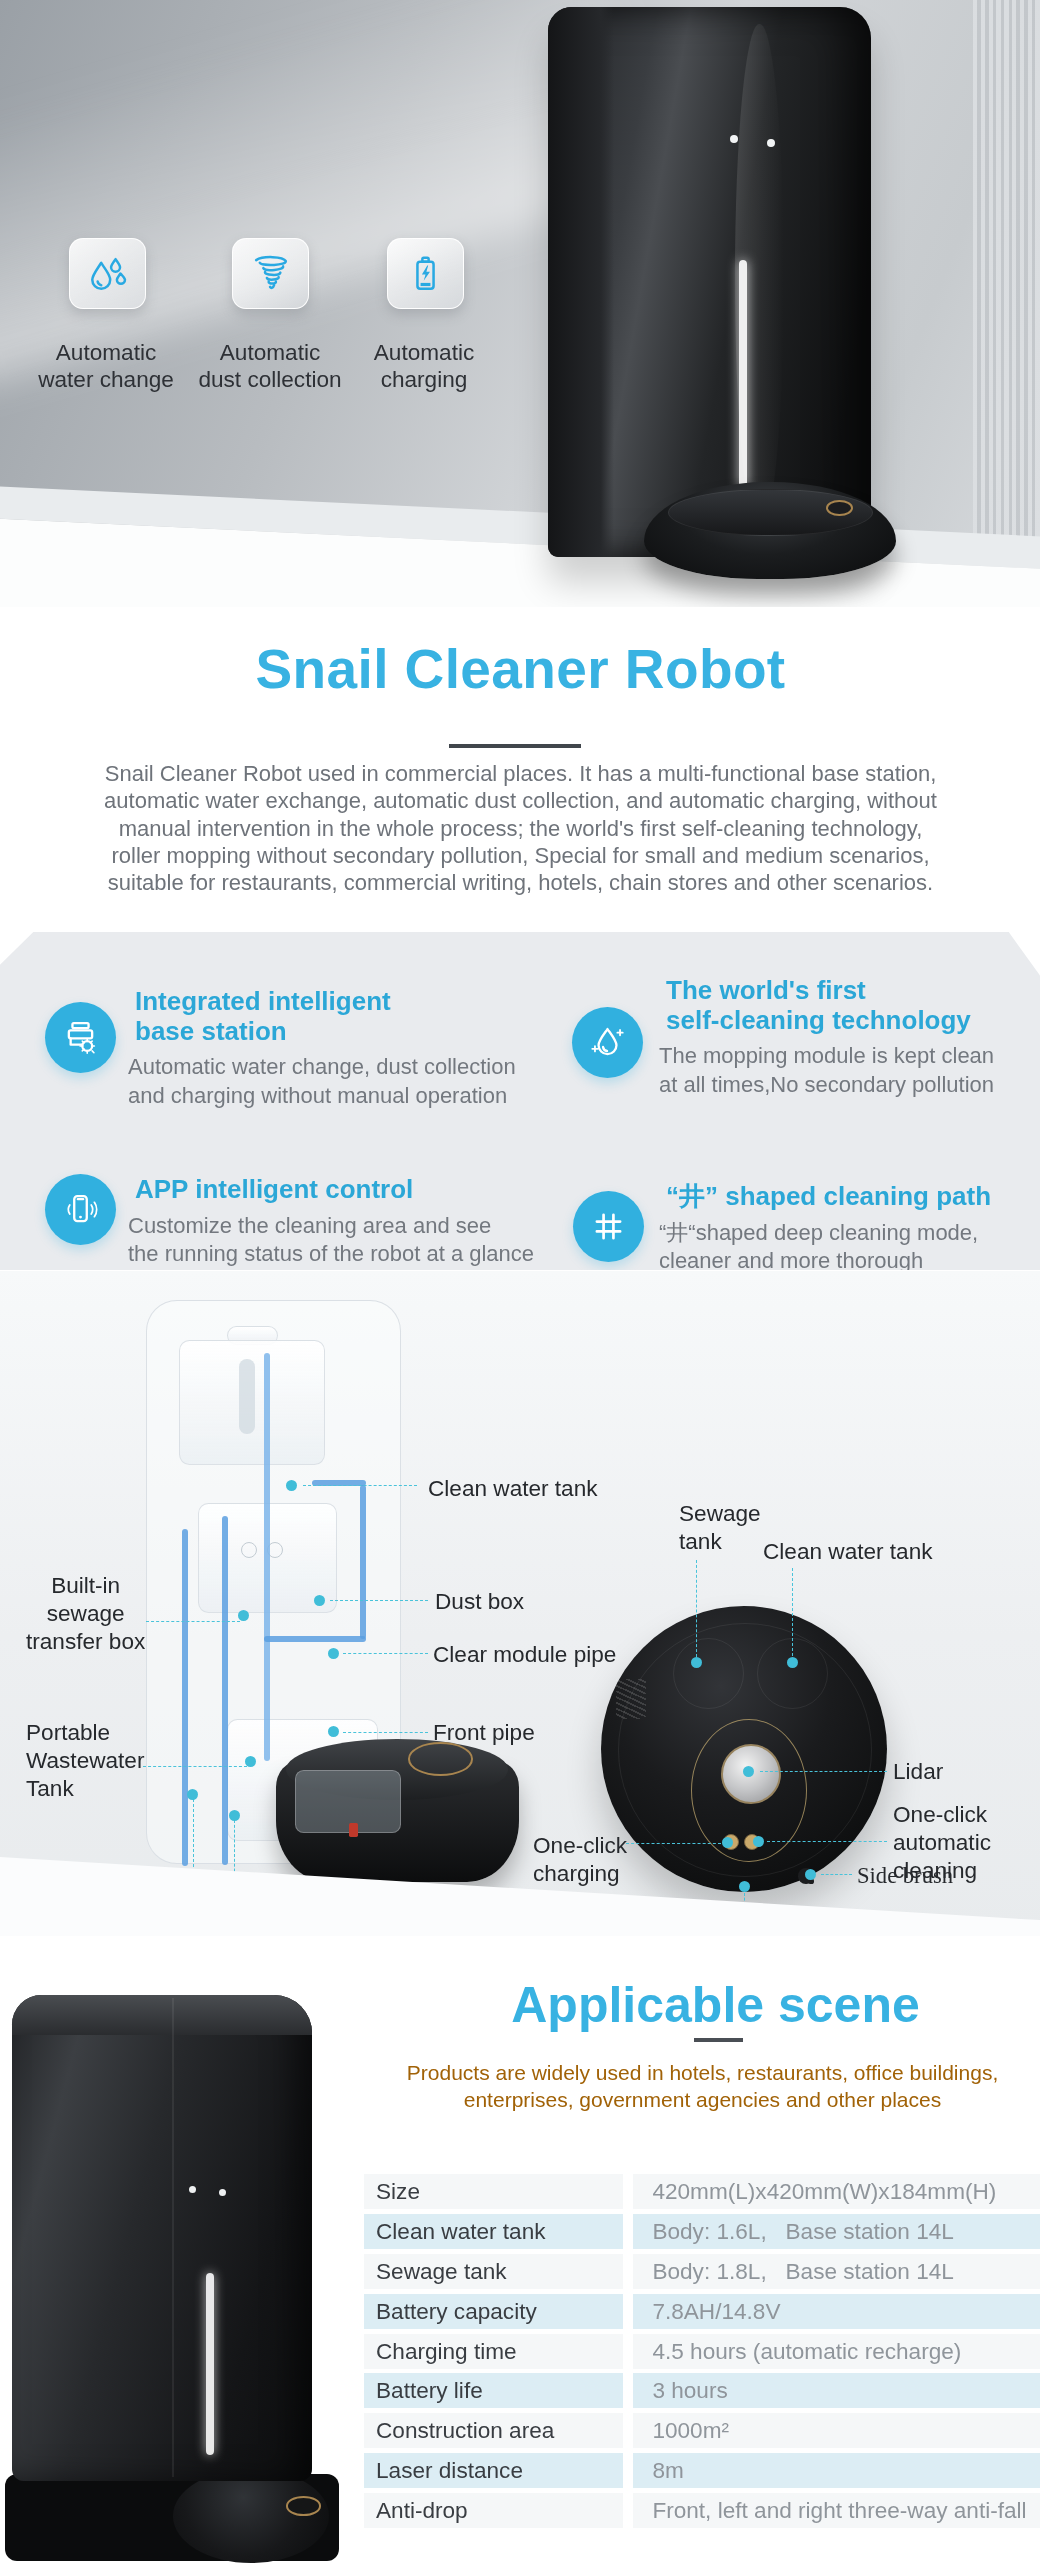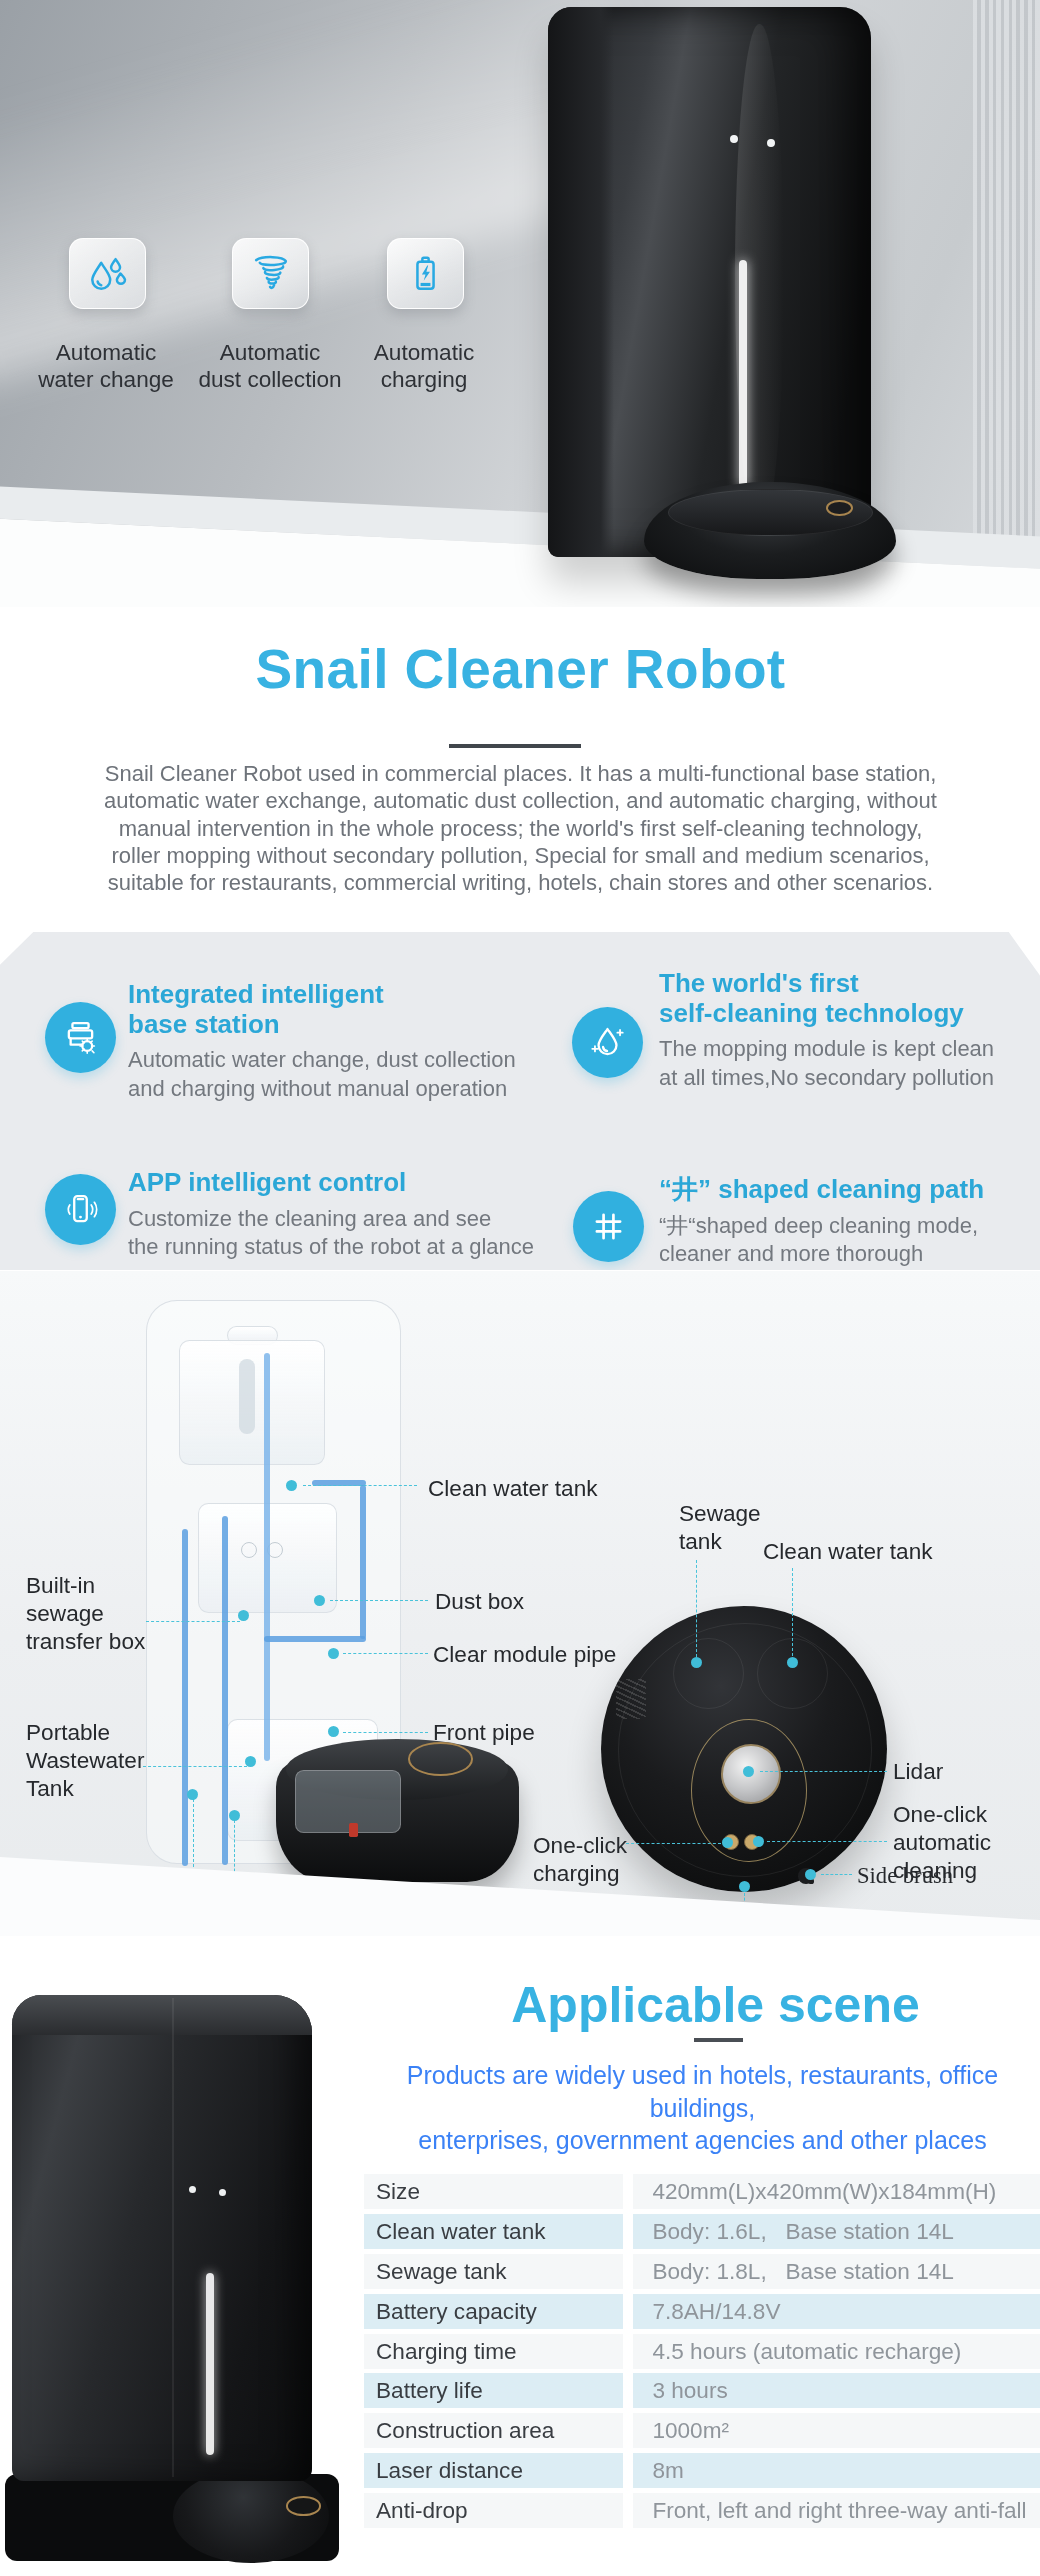--- a/index.html
+++ b/index.html
@@ -52,21 +52,21 @@
   .intro-par{position:absolute;top:153px;left:87px;width:867px;margin:0;text-align:center;
       font-size:22px;line-height:1.24;color:#6e737a;white-space:pre-line;}
 
   
   .features{top:932px;height:338px;background:#e9ebee;
       clip-path:polygon(3.2% 0,96.9% 0,100% 13.3%,100% 100%,0 100%,0 9.7%);}
   .f-icon{position:absolute;width:71px;height:71px;border-radius:50%;background:#31b0df;
       display:flex;align-items:center;justify-content:center;box-shadow:0 5.2px 10.4px rgba(49,176,223,.25);}
   .f-icon svg{stroke:#fff;fill:none;stroke-width:2.6;stroke-linecap:round;stroke-linejoin:round;}
   .f-text{position:absolute;}
-  .f-title{margin:0;font-size:26px;font-weight:700;color:#2ba7d7;line-height:1.14;white-space:pre-line;}
+  .f-title{margin:7px;font-size:26px;font-weight:700;color:#2ba7d7;line-height:1.14;white-space:pre-line;}
   .f-body{margin:7px 0 0 0;font-size:22px;color:#73787f;line-height:1.3;white-space:pre-line;}
 
   
   .diagram{top:1271px;height:665px;background:linear-gradient(180deg,#f7f9fa 0%,#edeff1 55%,#e8ebed 100%);}
   .diagram::after{content:"";position:absolute;left:0;bottom:0;width:100%;height:113px;background:#fbfcfd;
       clip-path:polygon(0 30%,100% 86%,100% 100%,0 100%);}
   .glass{position:absolute;border-radius:10.4px;border:1.7px solid rgba(216,222,227,.9);
       background:linear-gradient(180deg,rgba(255,255,255,.9),rgba(233,238,242,.75));}
   .pipe{position:absolute;width:6px;background:#5b9fe0;border-radius:3.5px;opacity:.85;}
   .pipe-h{position:absolute;height:6px;background:#5b9fe0;border-radius:3.5px;opacity:.85;}
@@ -88,21 +88,21 @@
       background:repeating-linear-gradient(25deg,transparent 0 3.5px,rgba(255,255,255,.14) 3.5px 5.2px);}
   .rb-brush{position:absolute;left:798px;top:597px;width:15.6px;height:15.6px;border-radius:50%;background:#1c1d1f;
       box-shadow:5.2px 5.2px 0 -5.2px #1c1d1f;}
 
   
   .scene{top:1936px;height:640px;background:#fff;}
   .scene-title{position:absolute;top:40px;left:373px;width:685px;margin:0;text-align:center;
       font-size:50px;font-weight:800;color:#38b2e2;}
   .scene-underline{position:absolute;top:102px;left:694px;width:49px;height:3.5px;background:#4a4f55;}
   .scene-sub{position:absolute;top:123px;left:364px;width:677px;margin:0;text-align:center;
-      font-size:25px;line-height:1.3;color:#3b82f6;white-space:pre-line;}
+      font-size:21px;line-height:1.3;color:#a16207;white-space:pre-line;}
   .spec-table{position:absolute;top:238px;left:364px;width:677px;}
   .spec-row{display:flex;column-gap:10.4px;margin-bottom:4.9px;}
   .spec-row:last-child{margin-bottom:0;}
   .cell{height:35px;line-height:35px;font-size:22.6px;}
   .cell.label{width:259px;padding-left:12px;color:#393d42;box-sizing:border-box;}
   .cell.value{flex:1;padding-left:19px;color:#8f959b;box-sizing:border-box;white-space:nowrap;overflow:hidden;}
   .spec-row:nth-child(odd) .cell{background:#f5f7f8;}
   .spec-row:nth-child(even) .cell{background:#dcedf4;}
   
   .tower2{position:absolute;left:12px;top:59px;width:300px;height:486px;border-radius:29.5px 38px 12px 12px;
@@ -274,21 +274,21 @@
     <div class="dlabel" style="left:435px;top:317px;">Dust box</div>
 
     <div class="dot" style="left:328px;top:377px;"></div>
     <div class="dash-h" style="left:343px;top:382px;width:85px;"></div>
     <div class="dlabel" style="left:433px;top:370px;">Clear module pipe</div>
 
     <div class="dot" style="left:328px;top:455px;"></div>
     <div class="dash-h" style="left:343px;top:461px;width:85px;"></div>
     <div class="dlabel" style="left:433px;top:448px;">Front pipe</div>
 
-    <div class="dlabel" style="left:26px;top:301px;">Built-in
+    <div class="dlabel" style="left:26px;top:301px;text-align:center;">Built-in
 sewage
 transfer box</div>
     <div class="dash-h" style="left:146px;top:350px;width:94px;"></div>
     <div class="dot" style="left:238px;top:339px;"></div>
 
     <div class="dlabel" style="left:26px;top:448px;">Portable
 Wastewater
 Tank</div>
     <div class="dash-h" style="left:143px;top:495px;width:104px;"></div>
     <div class="dot" style="left:245px;top:485px;"></div>

